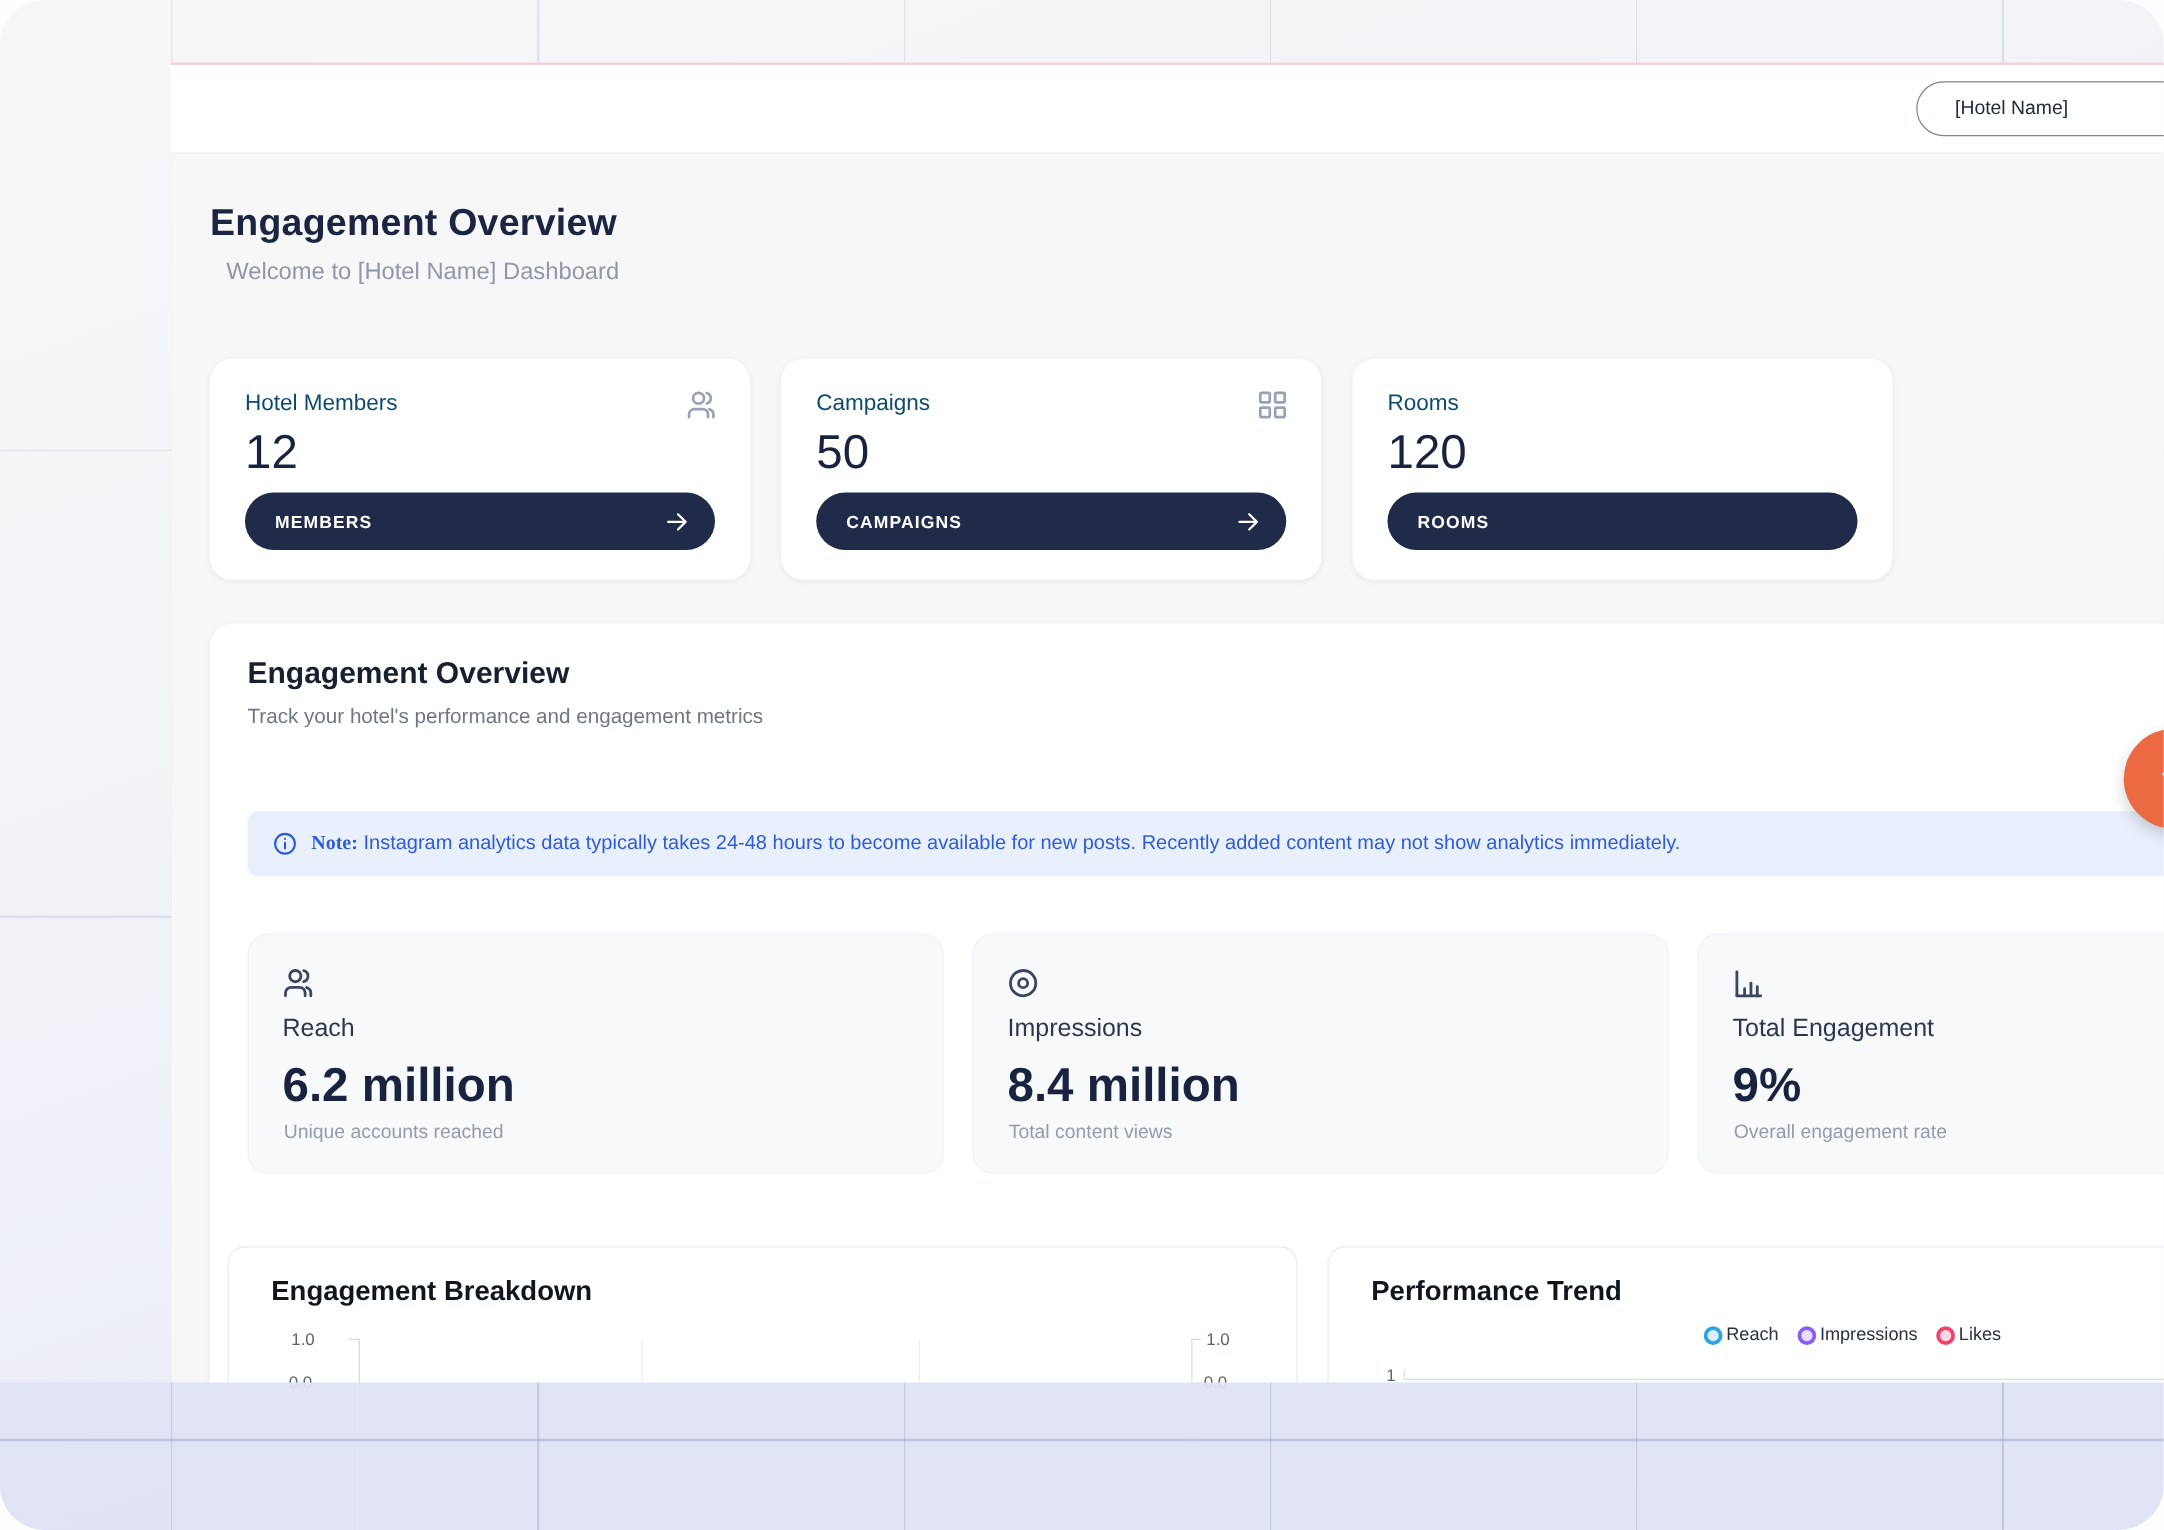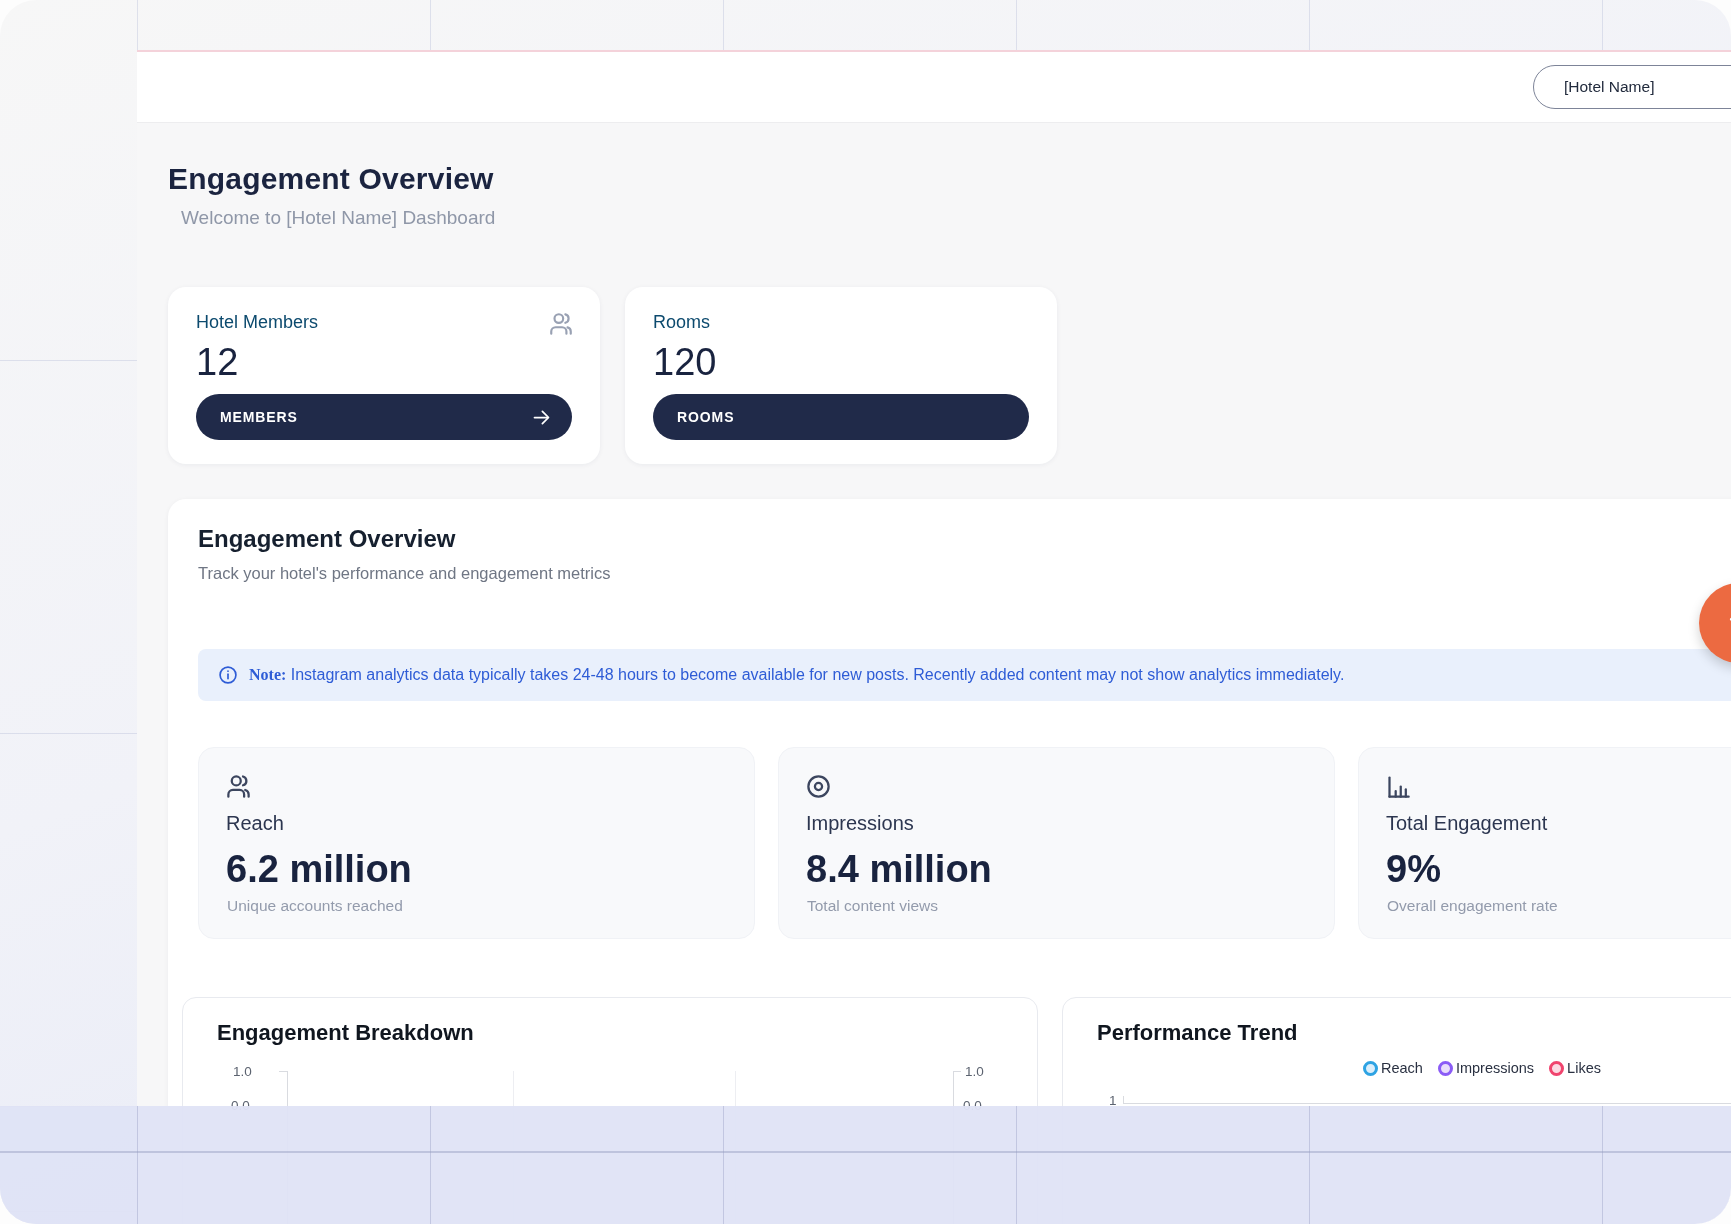--- a/index.html
+++ b/index.html
@@ -125,20 +125,41 @@
           <span>MEMBERS</span>
           <span class="arrow">
             <svg viewBox="0 0 24 24" fill="none" stroke="currentColor" stroke-width="2" stroke-linecap="round" stroke-linejoin="round" width="21" height="21">
               <path d="M4 12h15"></path>
                 <path d="M13 5l7 7-7 7"></path>
             </svg>
           </span>
         </div>
       </div>
 
+      <div class="stat-card">
+        <div class="stat-label">Campaigns</div>
+        <span class="stat-icon">
+          <svg viewBox="0 0 24 24" fill="none" stroke="currentColor" stroke-width="2" stroke-linecap="round" stroke-linejoin="round" width="26" height="26">
+            <rect x="3" y="3" width="7" height="7" rx="1"></rect>
+              <rect x="14" y="3" width="7" height="7" rx="1"></rect>
+            <rect x="3" y="14" width="7" height="7" rx="1"></rect>
+              <rect x="14" y="14" width="7" height="7" rx="1"></rect>
+          </svg>
+        </span>
+        <div class="stat-value">50</div>
+        <div class="stat-btn">
+          <span>CAMPAIGNS</span>
+          <span class="arrow">
+            <svg viewBox="0 0 24 24" fill="none" stroke="currentColor" stroke-width="2" stroke-linecap="round" stroke-linejoin="round" width="21" height="21">
+              <path d="M4 12h15"></path>
+                <path d="M13 5l7 7-7 7"></path>
+            </svg>
+          </span>
+        </div>
+      </div>
 
 
       <div class="stat-card">
         <div class="stat-label">Rooms</div>
         <div class="stat-value">120</div>
         <div class="stat-btn">
           <span>ROOMS</span>
         </div>
       </div>
     </div>

